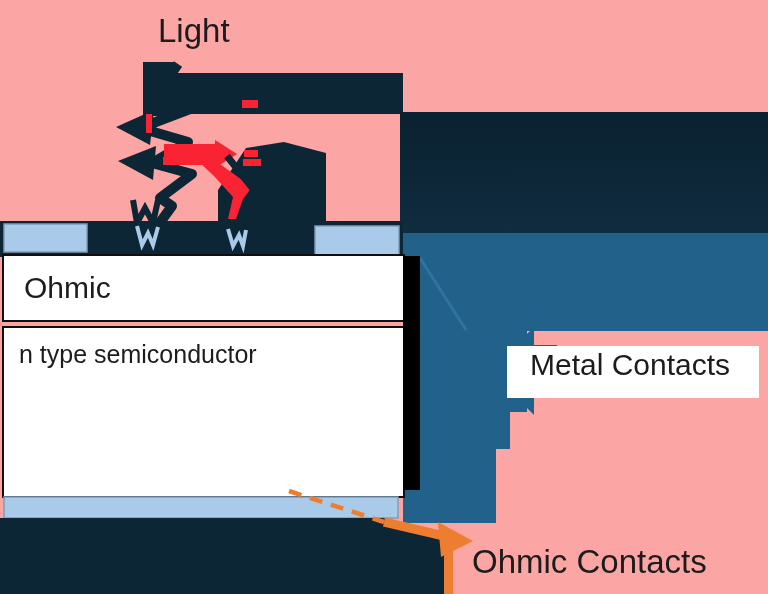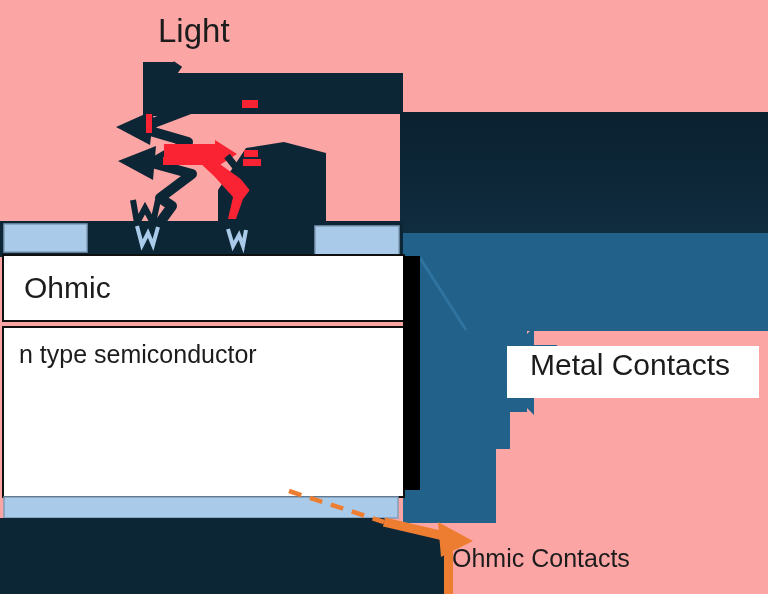--- a/index.html
+++ b/index.html
@@ -24,21 +24,21 @@
     position: absolute;
     color: #1c1c1c;
     line-height: 1.05;
     white-space: nowrap;
     -webkit-font-smoothing: antialiased;
   }
   .label-light          { left: 158px; top: 14px;  font-size: 33px; }
   .label-metal          { left: 24px;  top: 272px; font-size: 30px; }
   .label-ntype          { left: 19px;  top: 341px; font-size: 25px; }
   .label-metalcontacts  { left: 530px; top: 349px; font-size: 30px; }
-  .label-ohmiccontacts  { left: 452px; top: 545px; font-size: 25px; }
+  .label-ohmiccontacts  { left: 472px; top: 545px; font-size: 33px; }
 </style>
 </head>
 <body>
 
 <div class="canvas">
 
   <svg width="768" height="594" viewBox="0 0 768 594">
     <defs>
       <linearGradient id="blockGrad" x1="0" y1="0" x2="0" y2="1">
         <stop offset="0" stop-color="#0a2130"></stop>

